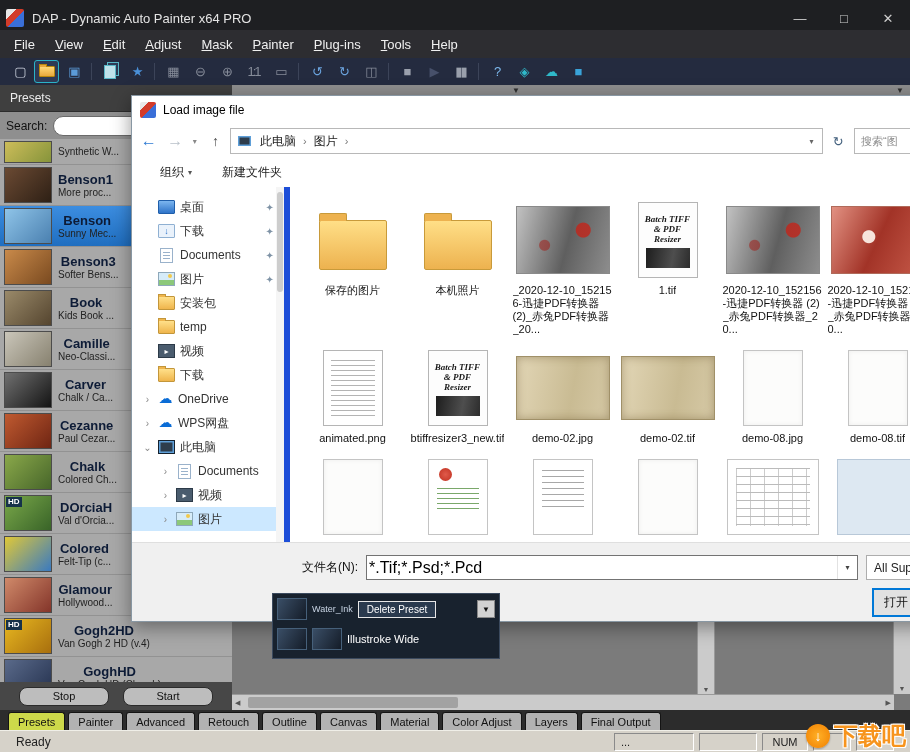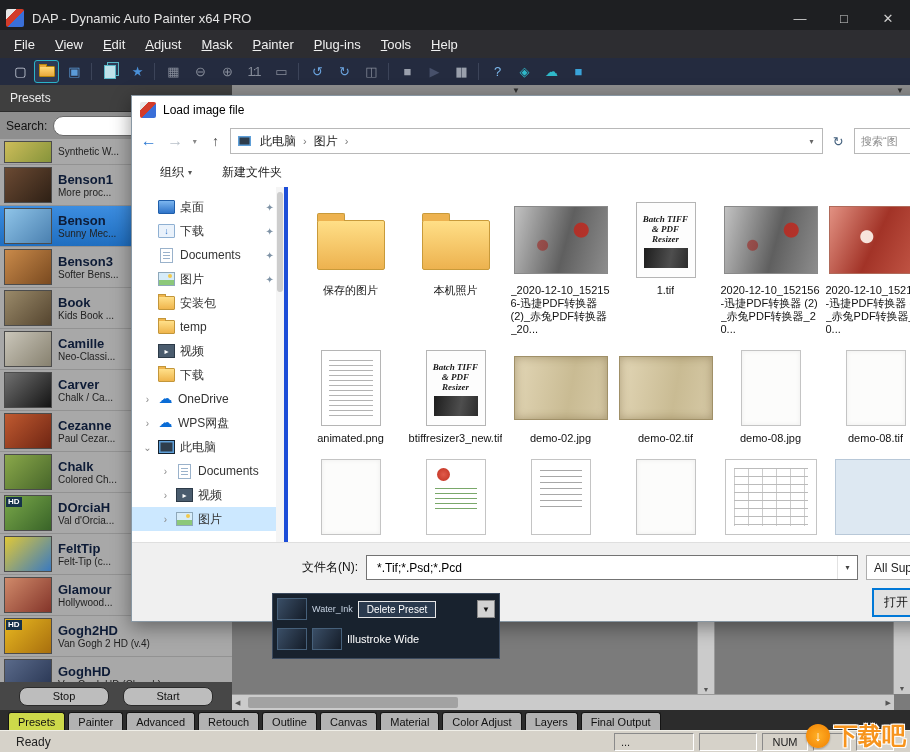--- a/index.html
+++ b/index.html
@@ -29,21 +29,21 @@
   .p-search{height:27px;background:#8f8f8f;display:flex;align-items:center;padding:0 6px;gap:6px;font-size:12px;color:#111;border-bottom:1px solid #7c7c7c;}
   .p-search input{flex:1;height:18px;border-radius:10px;border:1px solid #6a6a6a;padding:0 8px;font-size:11px;outline:none;background:#fff;min-width:0;}
   .p-list{position:absolute;top:54px;bottom:28px;left:0;right:0;overflow:hidden;background:#a8a8a8;}
   .p-item{height:40px;display:flex;align-items:center;padding:0 4px;gap:6px;border-bottom:1px solid #929292;background:#a8a8a8;}
   .p-item.partial{height:25px;}
   .p-item.partial .p-thumb{height:20px;}
   .p-item.selected{background:linear-gradient(#3c8de0,#1f6ec0);}
   .p-thumb{width:46px;height:34px;border:1px solid #4c4c4c;flex:none;position:relative;}
   .hd-badge{position:absolute;left:1px;top:1px;background:#16324a;color:#fff;font-size:8px;font-weight:bold;padding:0 2px;line-height:10px;}
   .p-text{overflow:hidden;white-space:nowrap;}
-  .p-name{font-size:13px;font-weight:bold;color:#0d1b36;line-height:15px;}
+  .p-name{font-size:13px;font-weight:bold;color:#0d1b36;line-height:15px;text-align:center;}
   .p-desc{font-size:10px;color:#222;line-height:12px;}
   .p-actions{position:absolute;bottom:0;left:0;right:0;height:28px;background:#474747;display:flex;align-items:center;justify-content:center;gap:14px;}
   .p-btn{width:88px;height:17px;background:#bdbdbd;border:1px solid #2b2b2b;border-radius:8px;font-size:11px;display:flex;align-items:center;justify-content:center;color:#111;}
   
   .top-strip{position:absolute;left:232px;top:85px;right:0;height:13px;background:#8d8d8d;border-bottom:1px solid #767676;font-size:8px;color:#2e2e2e;}
   .strip-arrow1{position:absolute;left:280px;top:1px;}
   .strip-arrow2{position:absolute;right:6px;top:1px;}
   .vscroll{position:absolute;right:0;top:99px;bottom:58px;width:16px;background:#cbcbcb;border-left:1px solid #9a9a9a;font-size:7px;color:#555;}
   .vscroll .sa-top{position:absolute;top:2px;left:0;right:0;text-align:center;}
   .vscroll .sa-bot{position:absolute;bottom:2px;left:0;right:0;text-align:center;}
@@ -80,21 +80,21 @@
   .crumb-sep{color:#777;font-size:11px;padding:0 3px;}
   .addr-spacer{flex:1;}
   .addr-dd{width:16px;color:#666;font-size:8px;text-align:center;}
   .n-refresh{width:26px;font-size:13px;color:#44617e;}
   .d-search{flex:1;height:24px;border:1px solid #b8b8b8;background:#fff;display:flex;align-items:center;padding:0 6px;color:#8a8a8a;font-size:11px;min-width:60px;}
   .d-cmd{height:29px;background:#fff;border-bottom:1px solid #dadada;display:flex;align-items:center;padding-left:28px;gap:30px;font-size:12px;color:#1a1a1a;}
   .cmd-item{display:flex;align-items:center;gap:4px;}
   .mini-arrow{font-size:8px;color:#555;}
   .d-body{position:absolute;top:91px;bottom:78px;left:0;right:0;background:#fff;display:flex;}
   
-  .d-tree{width:152px;flex:none;position:relative;padding-top:8px;overflow:hidden;border-right:4px solid #1d4ed8;}
+  .d-tree{width:152px;flex:none;position:relative;padding-top:8px;overflow:hidden;border-right:6px solid #1d4ed8;}
   .t-item{height:24px;display:flex;align-items:center;font-size:12px;color:#333;padding-left:10px;gap:5px;position:relative;}
   .t-item.child{padding-left:28px;}
   .t-item.selected{background:#cce8ff;}
   .t-chev{width:11px;text-align:center;color:#8a8a8a;font-size:10px;flex:none;}
   .t-label{white-space:nowrap;overflow:hidden;}
   .t-pin{position:absolute;right:10px;top:50%;transform:translateY(-50%);color:#7f93a6;font-size:10px;}
   .t-ico{width:15px;height:12px;flex:none;position:relative;}
   .t-ico.desktop{background:linear-gradient(#7cb6ef,#2f74c9);border:1px solid #1f5eaa;border-radius:1px;}
   .t-ico.download{background:#eaf2fb;border:1px solid #8fb0d2;border-radius:1px;}
   .t-ico.download::after{content:"↓";position:absolute;inset:0;display:flex;align-items:center;justify-content:center;font-size:9px;color:#2f74c9;}
@@ -133,21 +133,21 @@
   .fi-letter{width:58px;height:74px;background:#fff;border:1px solid #c4c4c4;position:relative;}
   .fi-letter::after{content:"";position:absolute;left:8px;right:8px;top:10px;height:42px;background:repeating-linear-gradient(180deg,#a8a8a8 0 1px,transparent 1px 6px);}
   .fi-table{width:90px;height:74px;background:#fff;border:1px solid #c4c4c4;position:relative;}
   .fi-table::after{content:"";position:absolute;inset:8px;background:repeating-linear-gradient(180deg,#bbb 0 1px,transparent 1px 8px),repeating-linear-gradient(90deg,#ccc 0 1px,transparent 1px 14px);}
   .fi-blue{width:80px;height:74px;background:#dde8f2;border:1px solid #b8c8d8;}
   
   .d-footer{position:absolute;bottom:0;left:0;right:0;height:78px;background:#f0f0f0;border-top:1px solid #dfdfdf;}
   .d-fn{position:absolute;left:0;right:0;top:12px;display:flex;align-items:center;}
   .fn-label{margin-left:170px;margin-right:8px;font-size:12px;color:#111;white-space:nowrap;}
   .d-combo{width:490px;height:23px;border:1px solid #737373;background:#fff;position:relative;flex:none;}
-  .d-combo input{position:absolute;left:0;top:0;right:20px;bottom:0;border:none;outline:none;padding:0 10px;font-size:12px;font-family:"Liberation Sans",sans-serif;background:transparent;}
+  .d-combo input{position:absolute;left:0;top:0;right:20px;bottom:0;border:none;outline:none;padding:0 2px;font-size:16px;font-family:"Liberation Sans",sans-serif;background:transparent;}
   .combo-arrow{position:absolute;right:0;top:0;bottom:0;width:19px;display:flex;align-items:center;justify-content:center;font-size:8px;color:#444;border-left:1px solid #e2e2e2;}
   .d-type{margin-left:8px;width:150px;height:23px;border:1px solid #adadad;background:#fff;display:flex;align-items:center;padding:0 7px;font-size:12px;flex:none;white-space:nowrap;overflow:hidden;}
   .d-open{position:absolute;top:45px;left:740px;width:110px;height:25px;border:2px solid #0078d7;background:#e1e1e1;display:flex;align-items:center;padding-left:10px;font-size:12px;color:#111;}
   
   .tabbar{position:absolute;left:0;top:710px;right:0;height:20px;background:#2c2c2c;display:flex;align-items:flex-end;padding-left:8px;gap:3px;z-index:70;}
   .tab{height:17px;padding:0 9px;background:#b2b2b2;color:#111;font-size:11px;display:flex;align-items:center;border:1px solid #141414;border-bottom:none;border-radius:3px 3px 0 0;white-space:nowrap;}
   .tab.active{background:#cdd94a;}
   .statusbar{position:absolute;left:0;top:730px;right:0;height:22px;background:#d6d2c9;border-top:1px solid #f0efe8;display:flex;align-items:center;font-size:12px;color:#222;padding:0 16px;gap:5px;z-index:70;}
   .sb-ready{margin-right:auto;}
   .sb-cell{height:16px;border:1px solid;border-color:#8a8a8a #fff #fff #8a8a8a;padding:0 6px;font-size:11px;display:flex;align-items:center;color:#222;background:#d6d2c9;}
@@ -364,21 +364,21 @@
             <span class="hd-badge">HD</span>
           </div>
     <div class="p-text">
       <div class="p-name">DOrciaH</div>
       <div class="p-desc">Val d'Orcia...</div>
     </div>
   </div>
         <div class="p-item">
     <div class="p-thumb" style="background: linear-gradient(135deg, rgb(224, 200, 56), rgb(58, 122, 192));"></div>
     <div class="p-text">
-      <div class="p-name">FeltTip</div>
+      <div class="p-name">Colored</div>
       <div class="p-desc">Felt-Tip (c...</div>
     </div>
   </div>
         <div class="p-item">
     <div class="p-thumb" style="background: linear-gradient(135deg, rgb(208, 138, 106), rgb(132, 53, 42));"></div>
     <div class="p-text">
       <div class="p-name">Glamour</div>
       <div class="p-desc">Hollywood...</div>
     </div>
   </div>

